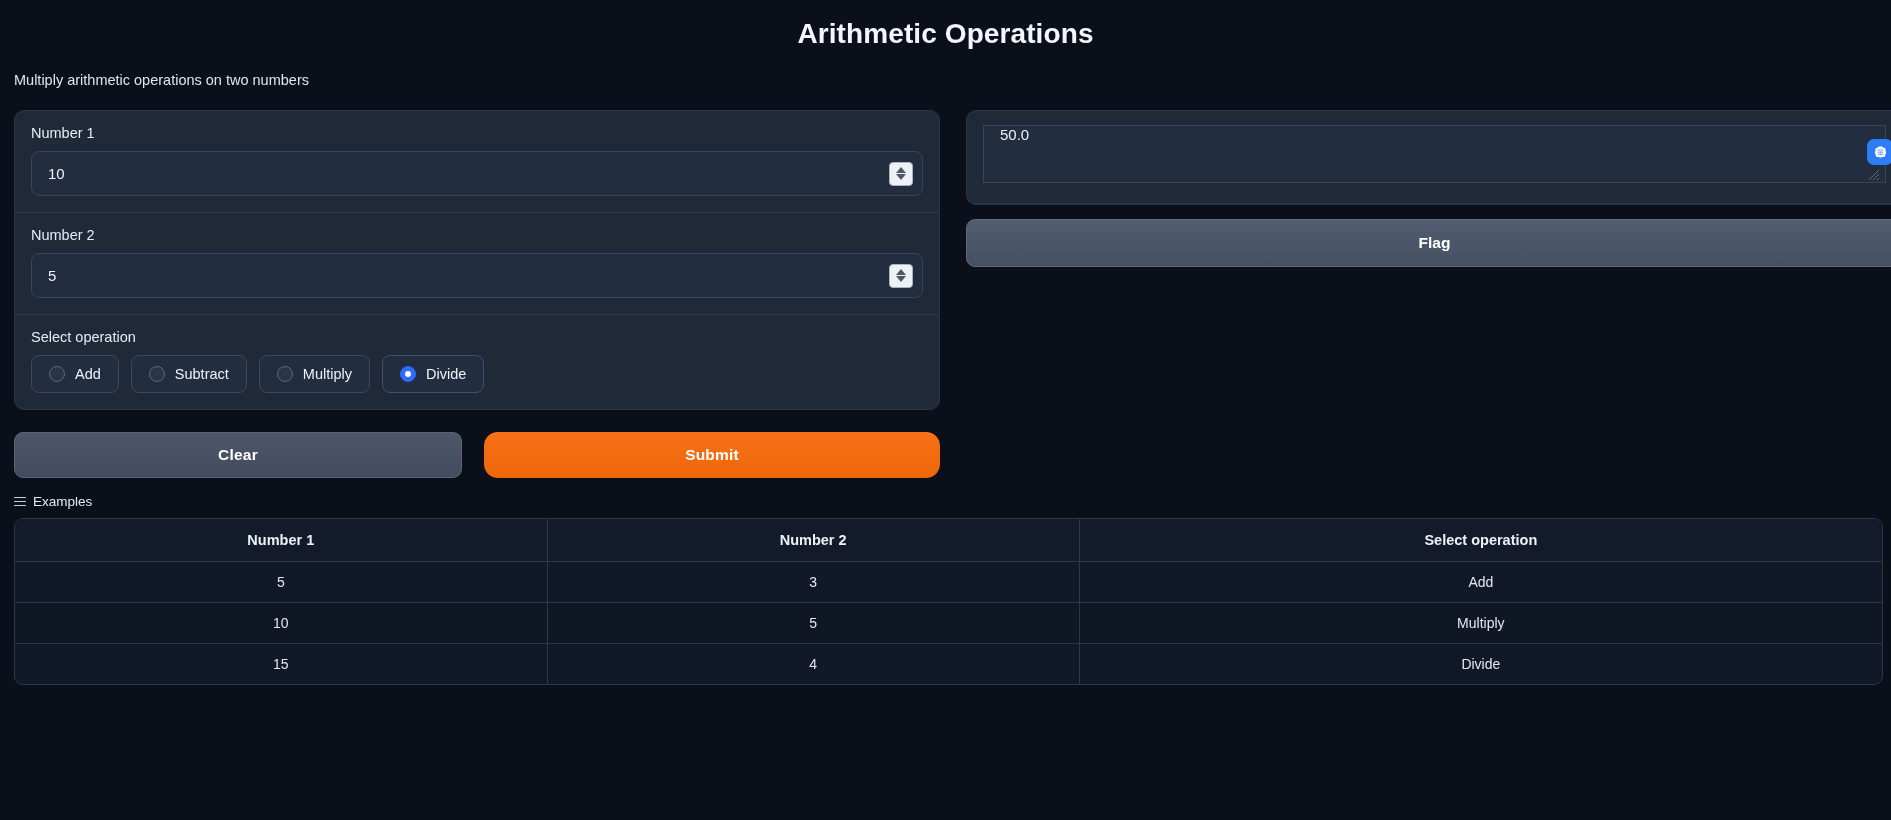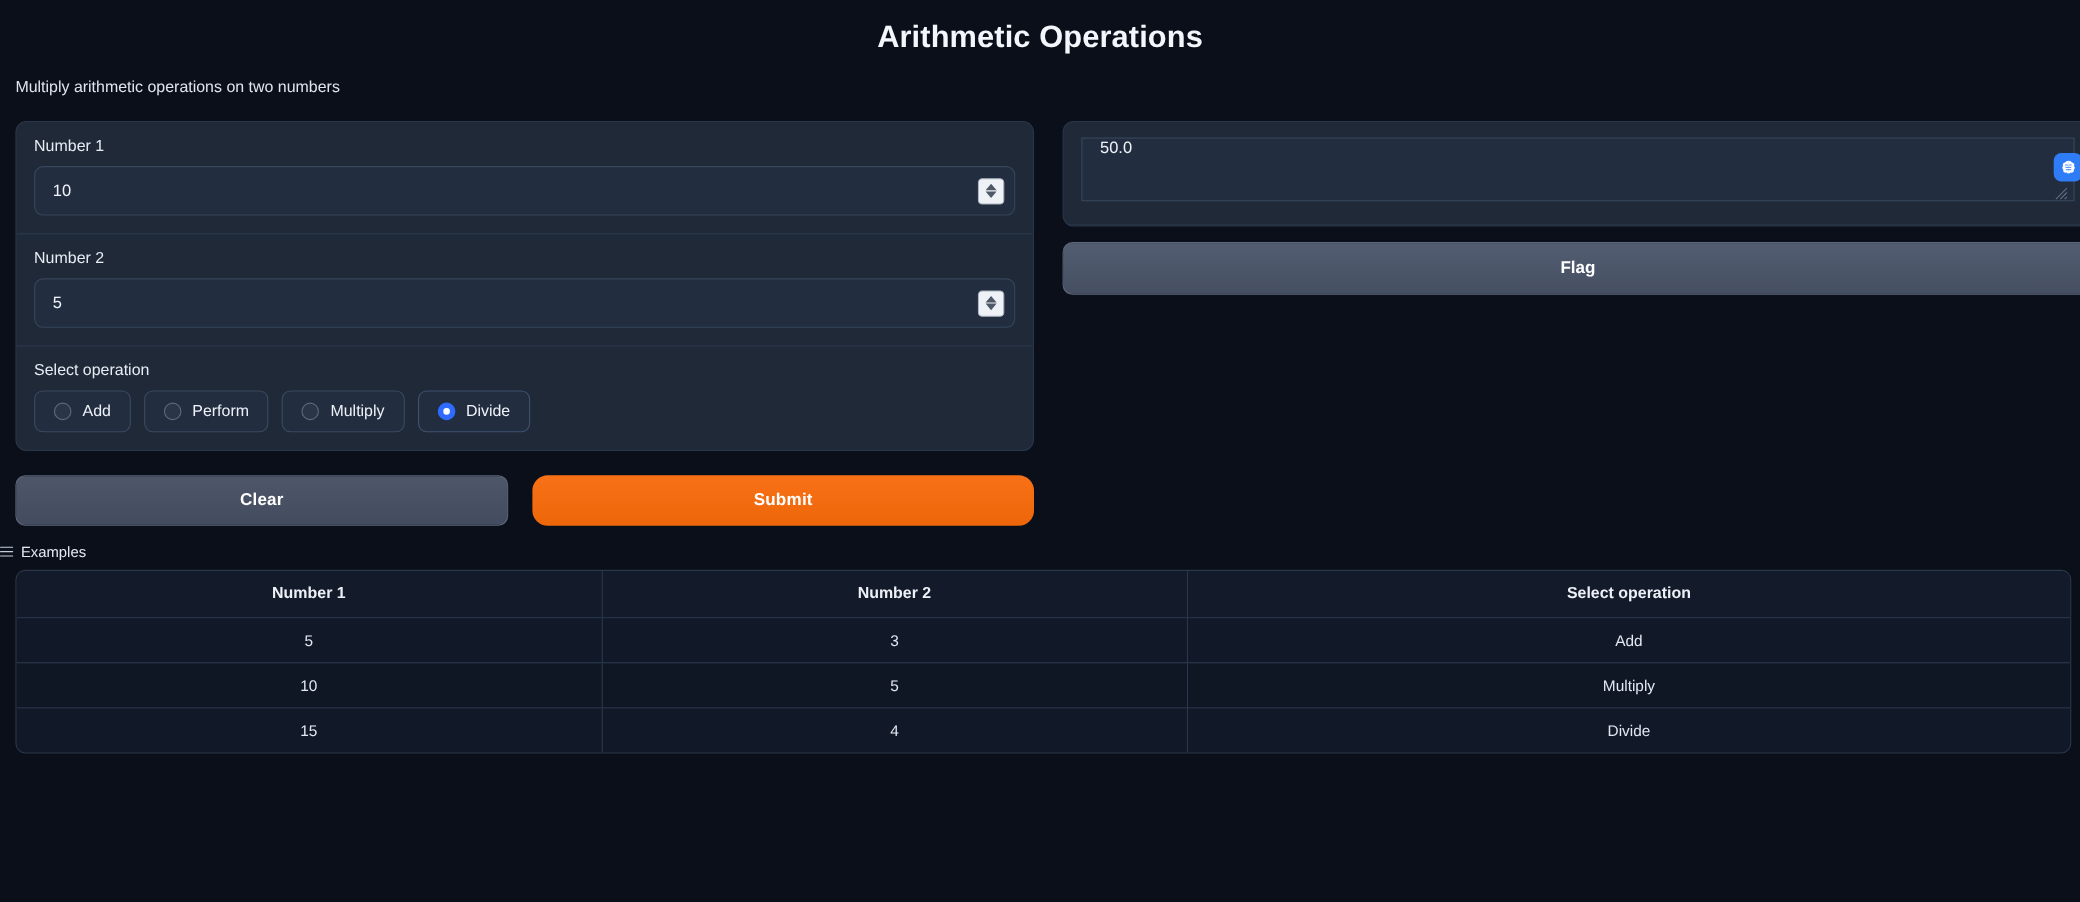--- a/index.html
+++ b/index.html
@@ -212,21 +212,21 @@
     font-weight: 700;
     font-family: "Liberation Sans", sans-serif;
     cursor: pointer;
   }
 
   
   .examples-head {
     display: flex;
     align-items: center;
     gap: 7px;
-    padding: 16px 0 9px 0;
+    padding: 16px 0 9px 14px;
     font-size: 13.5px;
     color: #e3e9f2;
     cursor: pointer;
   }
   .list-icon { display: flex; flex-direction: column; gap: 2.5px; width: 12px; }
   .list-icon span { display: block; height: 1.5px; background: #c6cfdd; border-radius: 1px; }
 
   .examples-table-wrap {
     margin: 0 8px 0 14px;
     border: 1px solid #2b384c;
@@ -299,21 +299,21 @@
 
         <div class="field">
           <label class="field-label">Select operation</label>
           <div class="radio-row">
             <div class="radio-pill">
               <span class="radio-dot"></span>
               <span>Add</span>
             </div>
             <div class="radio-pill">
               <span class="radio-dot"></span>
-              <span>Perform</span>
+              <span>Subtract</span>
             </div>
             <div class="radio-pill">
               <span class="radio-dot"></span>
               <span>Multiply</span>
             </div>
             <div class="radio-pill selected">
               <span class="radio-dot"></span>
               <span>Divide</span>
             </div>
           </div>

